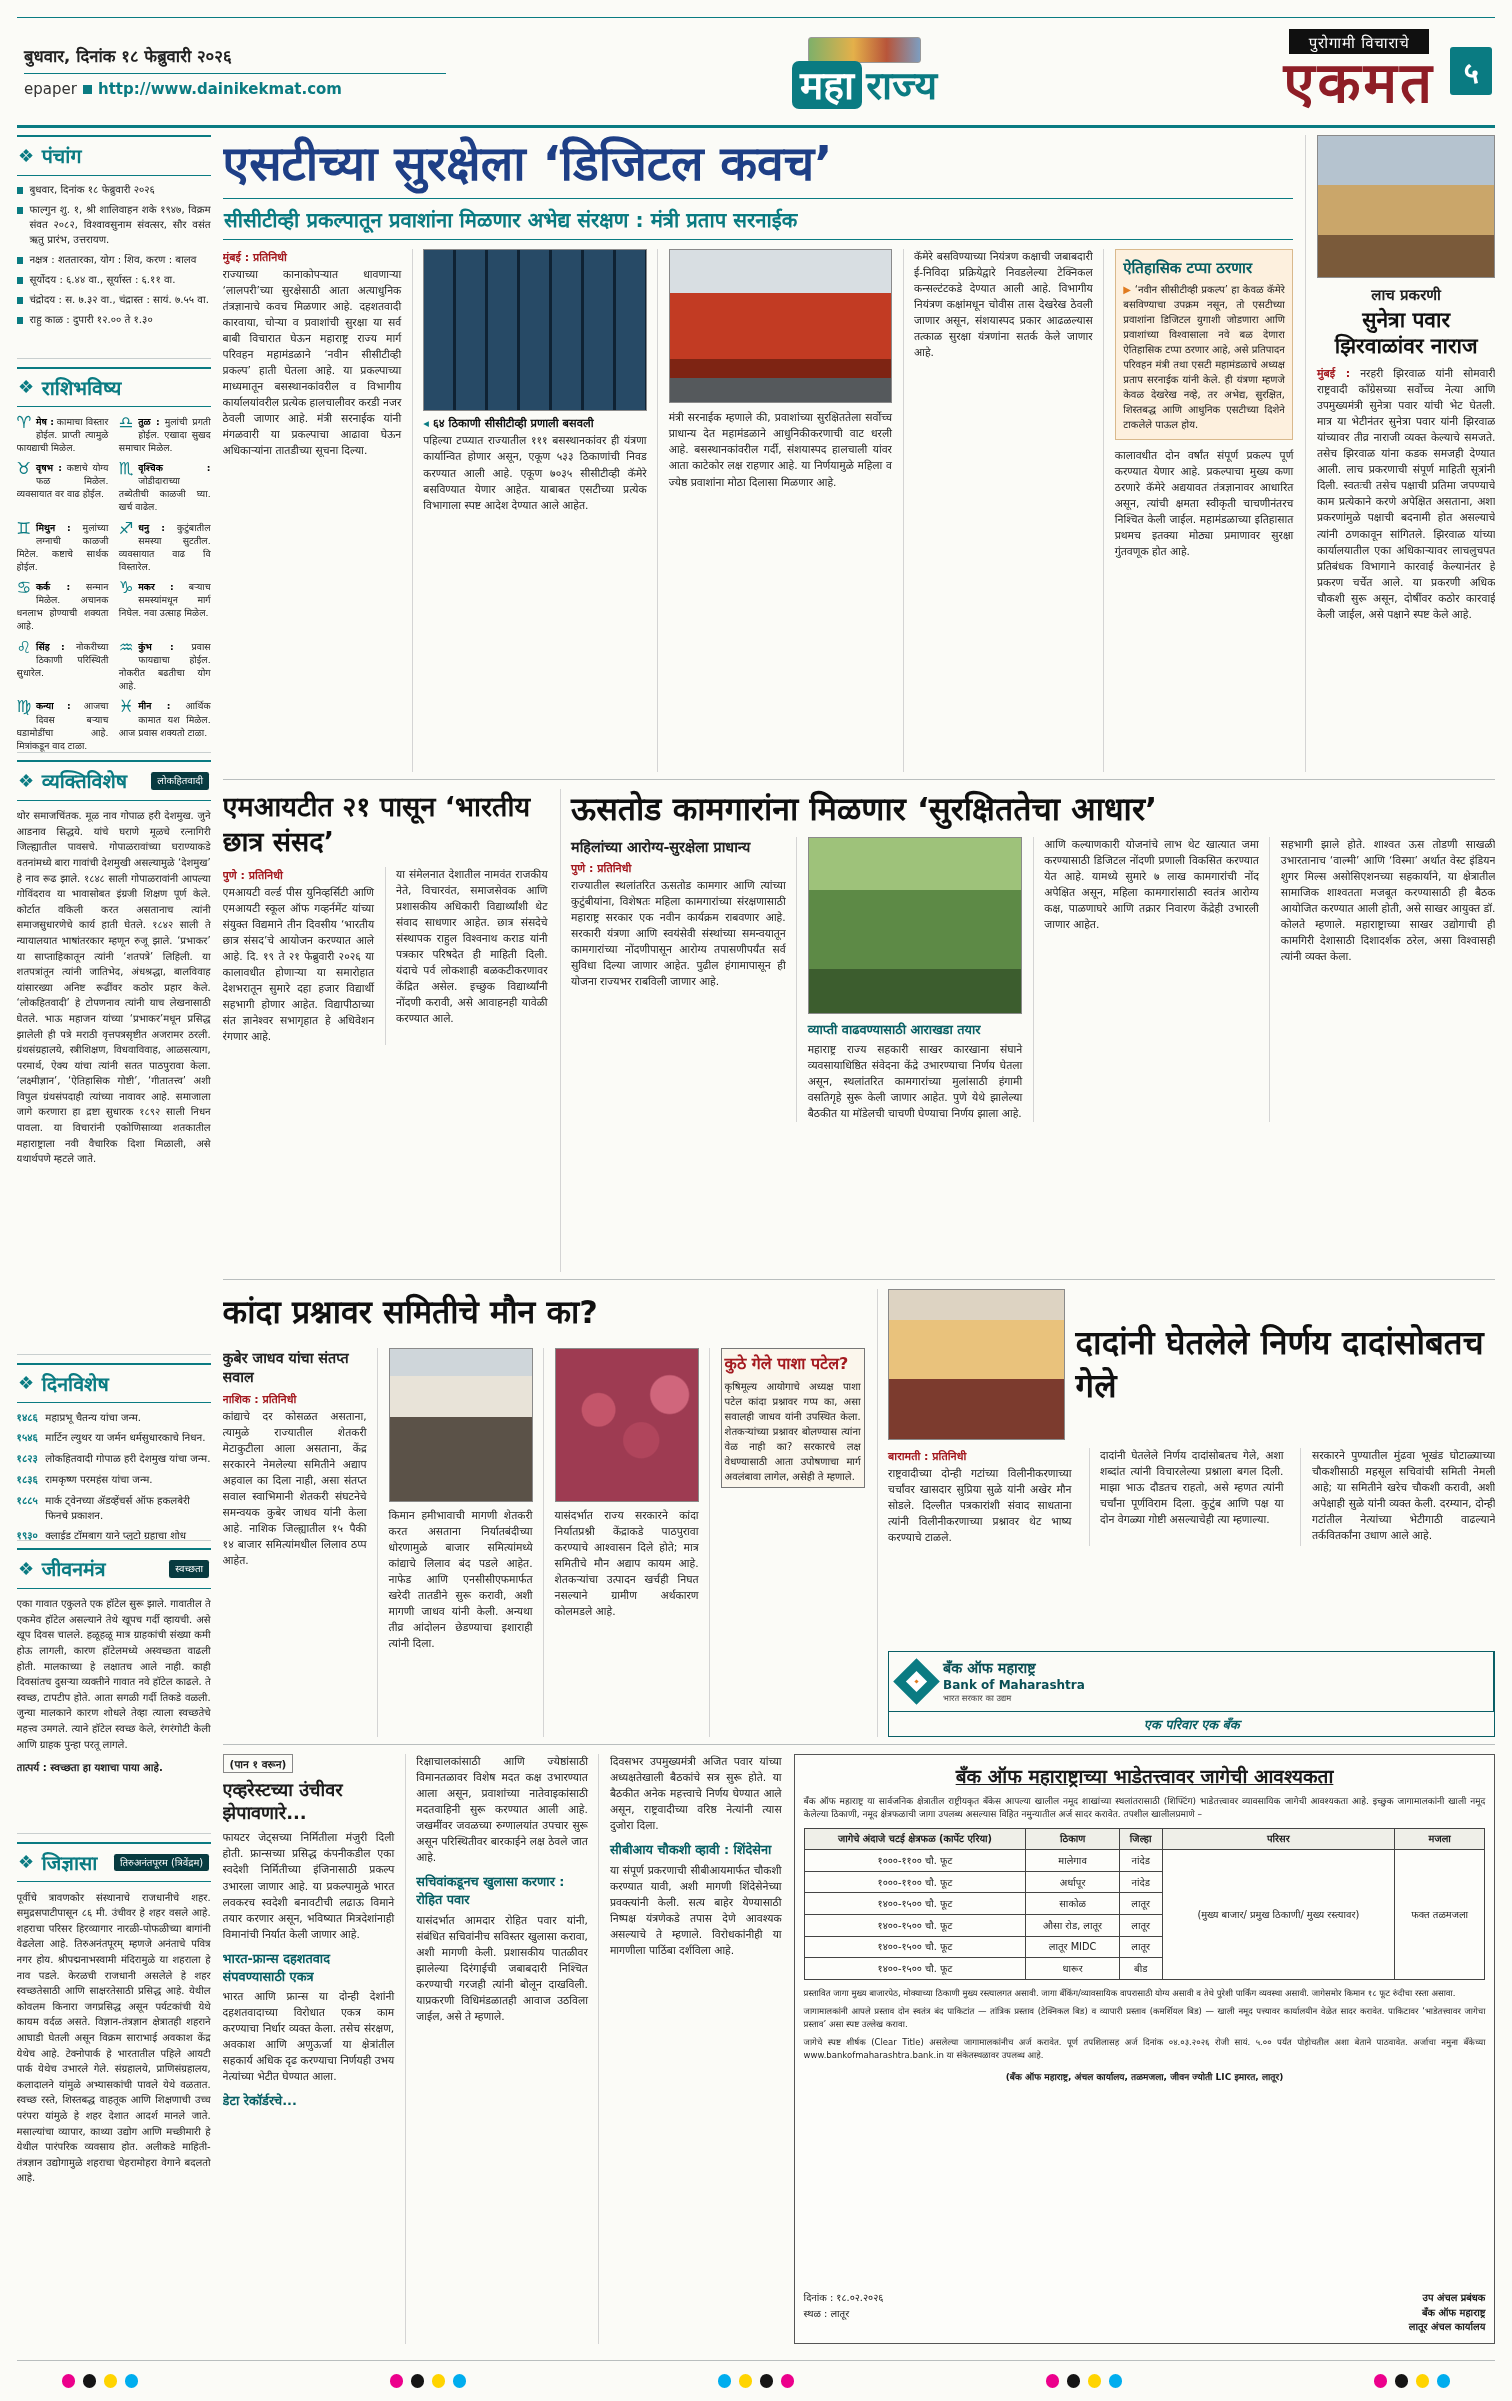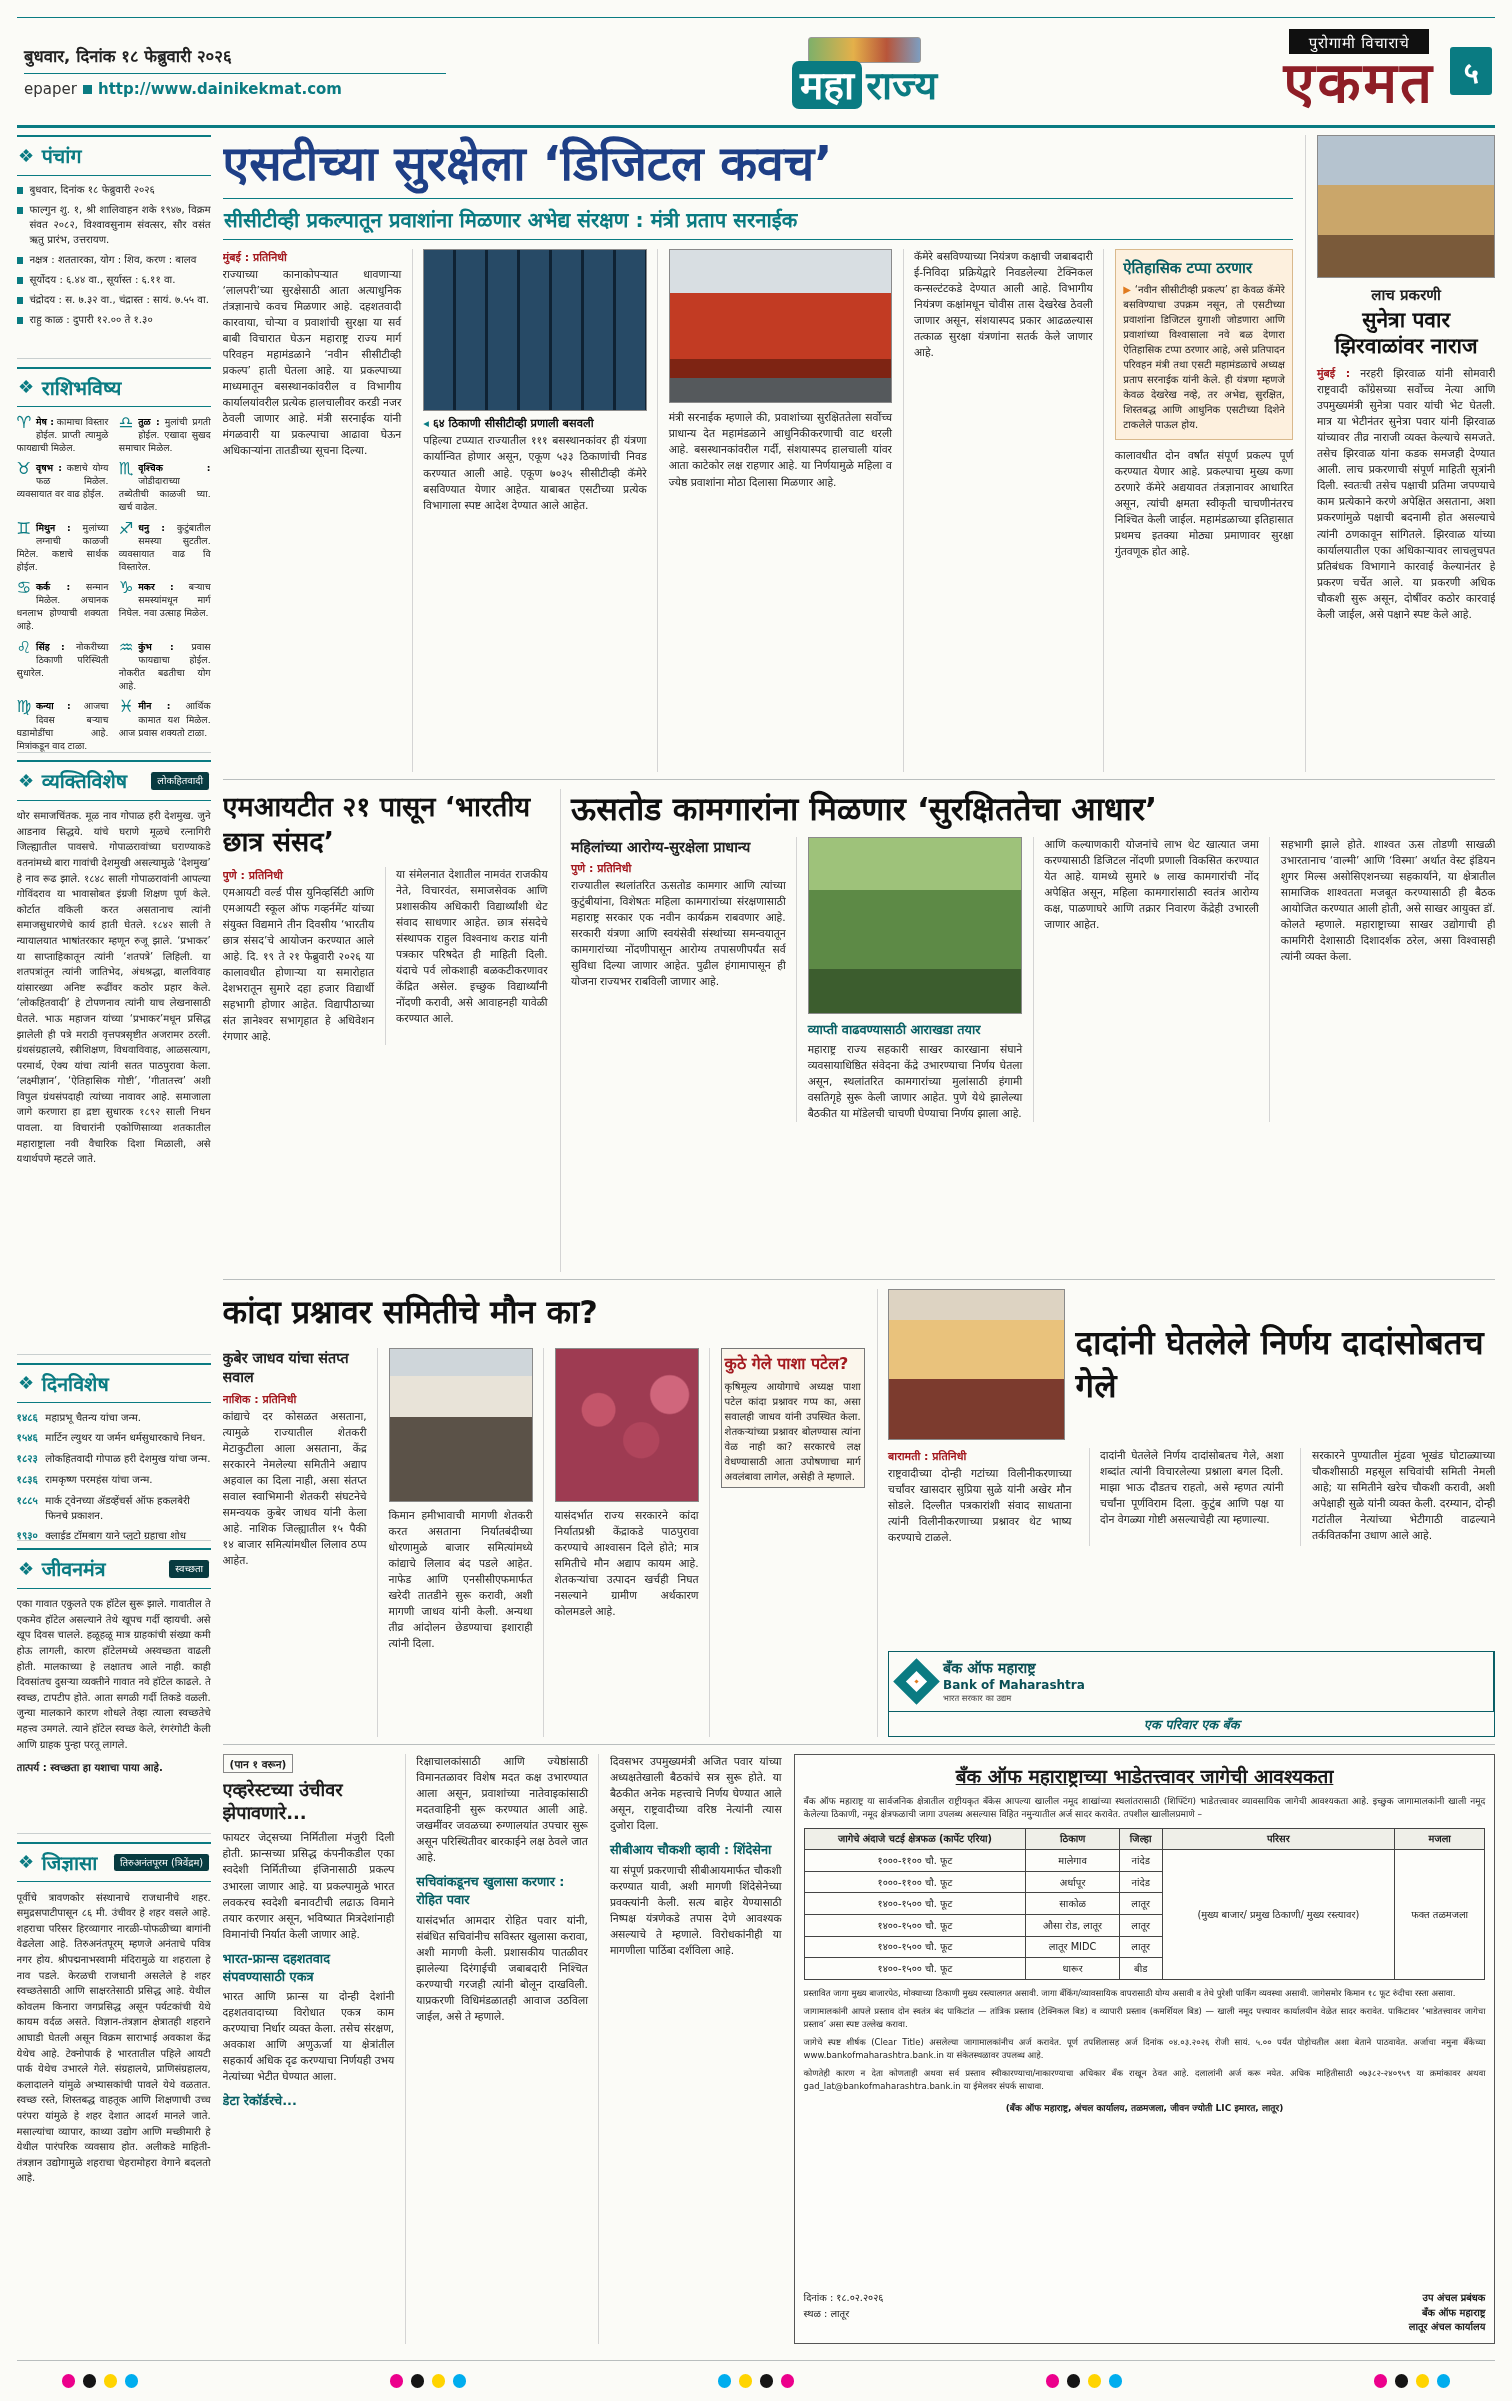--- a/index.html
+++ b/index.html
@@ -510,21 +510,20 @@
               <tr>
                 <td>१४००-१५०० चौ. फूट</td>
                 <td>धारूर</td>
                 <td>बीड</td>
               </tr>
             </tbody>
           </table>
           <p class="bank-terms">प्रस्तावित जागा मुख्य बाजारपेठ, मोक्याच्या ठिकाणी मुख्य रस्त्यालगत असावी. जागा बँकिंग/व्यावसायिक वापरासाठी योग्य असावी व तेथे पुरेशी पार्किंग व्यवस्था असावी. जागेसमोर किमान १८ फूट रुंदीचा रस्ता असावा.</p>
           <p class="bank-terms">जागामालकांनी आपले प्रस्ताव दोन स्वतंत्र बंद पाकिटांत — तांत्रिक प्रस्ताव (टेक्निकल बिड) व व्यापारी प्रस्ताव (कमर्शियल बिड) — खाली नमूद पत्त्यावर कार्यालयीन वेळेत सादर करावेत. पाकिटावर ‘भाडेतत्त्वावर जागेचा प्रस्ताव’ असा स्पष्ट उल्लेख करावा.</p>
           <p class="bank-terms">जागेचे स्पष्ट शीर्षक (Clear Title) असलेल्या जागामालकांनीच अर्ज करावेत. पूर्ण तपशिलासह अर्ज दिनांक ०४.०३.२०२६ रोजी सायं. ५.०० पर्यंत पोहोचतील अशा बेताने पाठवावेत. अर्जाचा नमुना बँकेच्या www.bankofmaharashtra.bank.in या संकेतस्थळावर उपलब्ध आहे.</p>
-          <p class="bank-terms">कोणतेही कारण न देता कोणताही अथवा सर्व प्रस्ताव स्वीकारण्याचा/नाकारण्याचा अधिकार बँक राखून ठेवत आहे. दलालांनी अर्ज करू नयेत. अधिक माहितीसाठी ०७३८२-२४०९५९ या क्रमांकावर अथवा gad_lat@bankofmaharashtra.bank.in या ईमेलवर संपर्क साधावा.</p>
           <div class="bank-contact">(बँक ऑफ महाराष्ट्र, अंचल कार्यालय, तळमजला, जीवन ज्योती LIC इमारत, लातूर)</div>
           <div class="bank-foot">
             <div class="left">
               <p>दिनांक : १८.०२.२०२६</p>
               <p>स्थळ : लातूर</p>
             </div>
             <div class="right">
               <div>उप अंचल प्रबंधक</div>
               <div>बँक ऑफ महाराष्ट्र</div>
               <div>लातूर अंचल कार्यालय</div>

